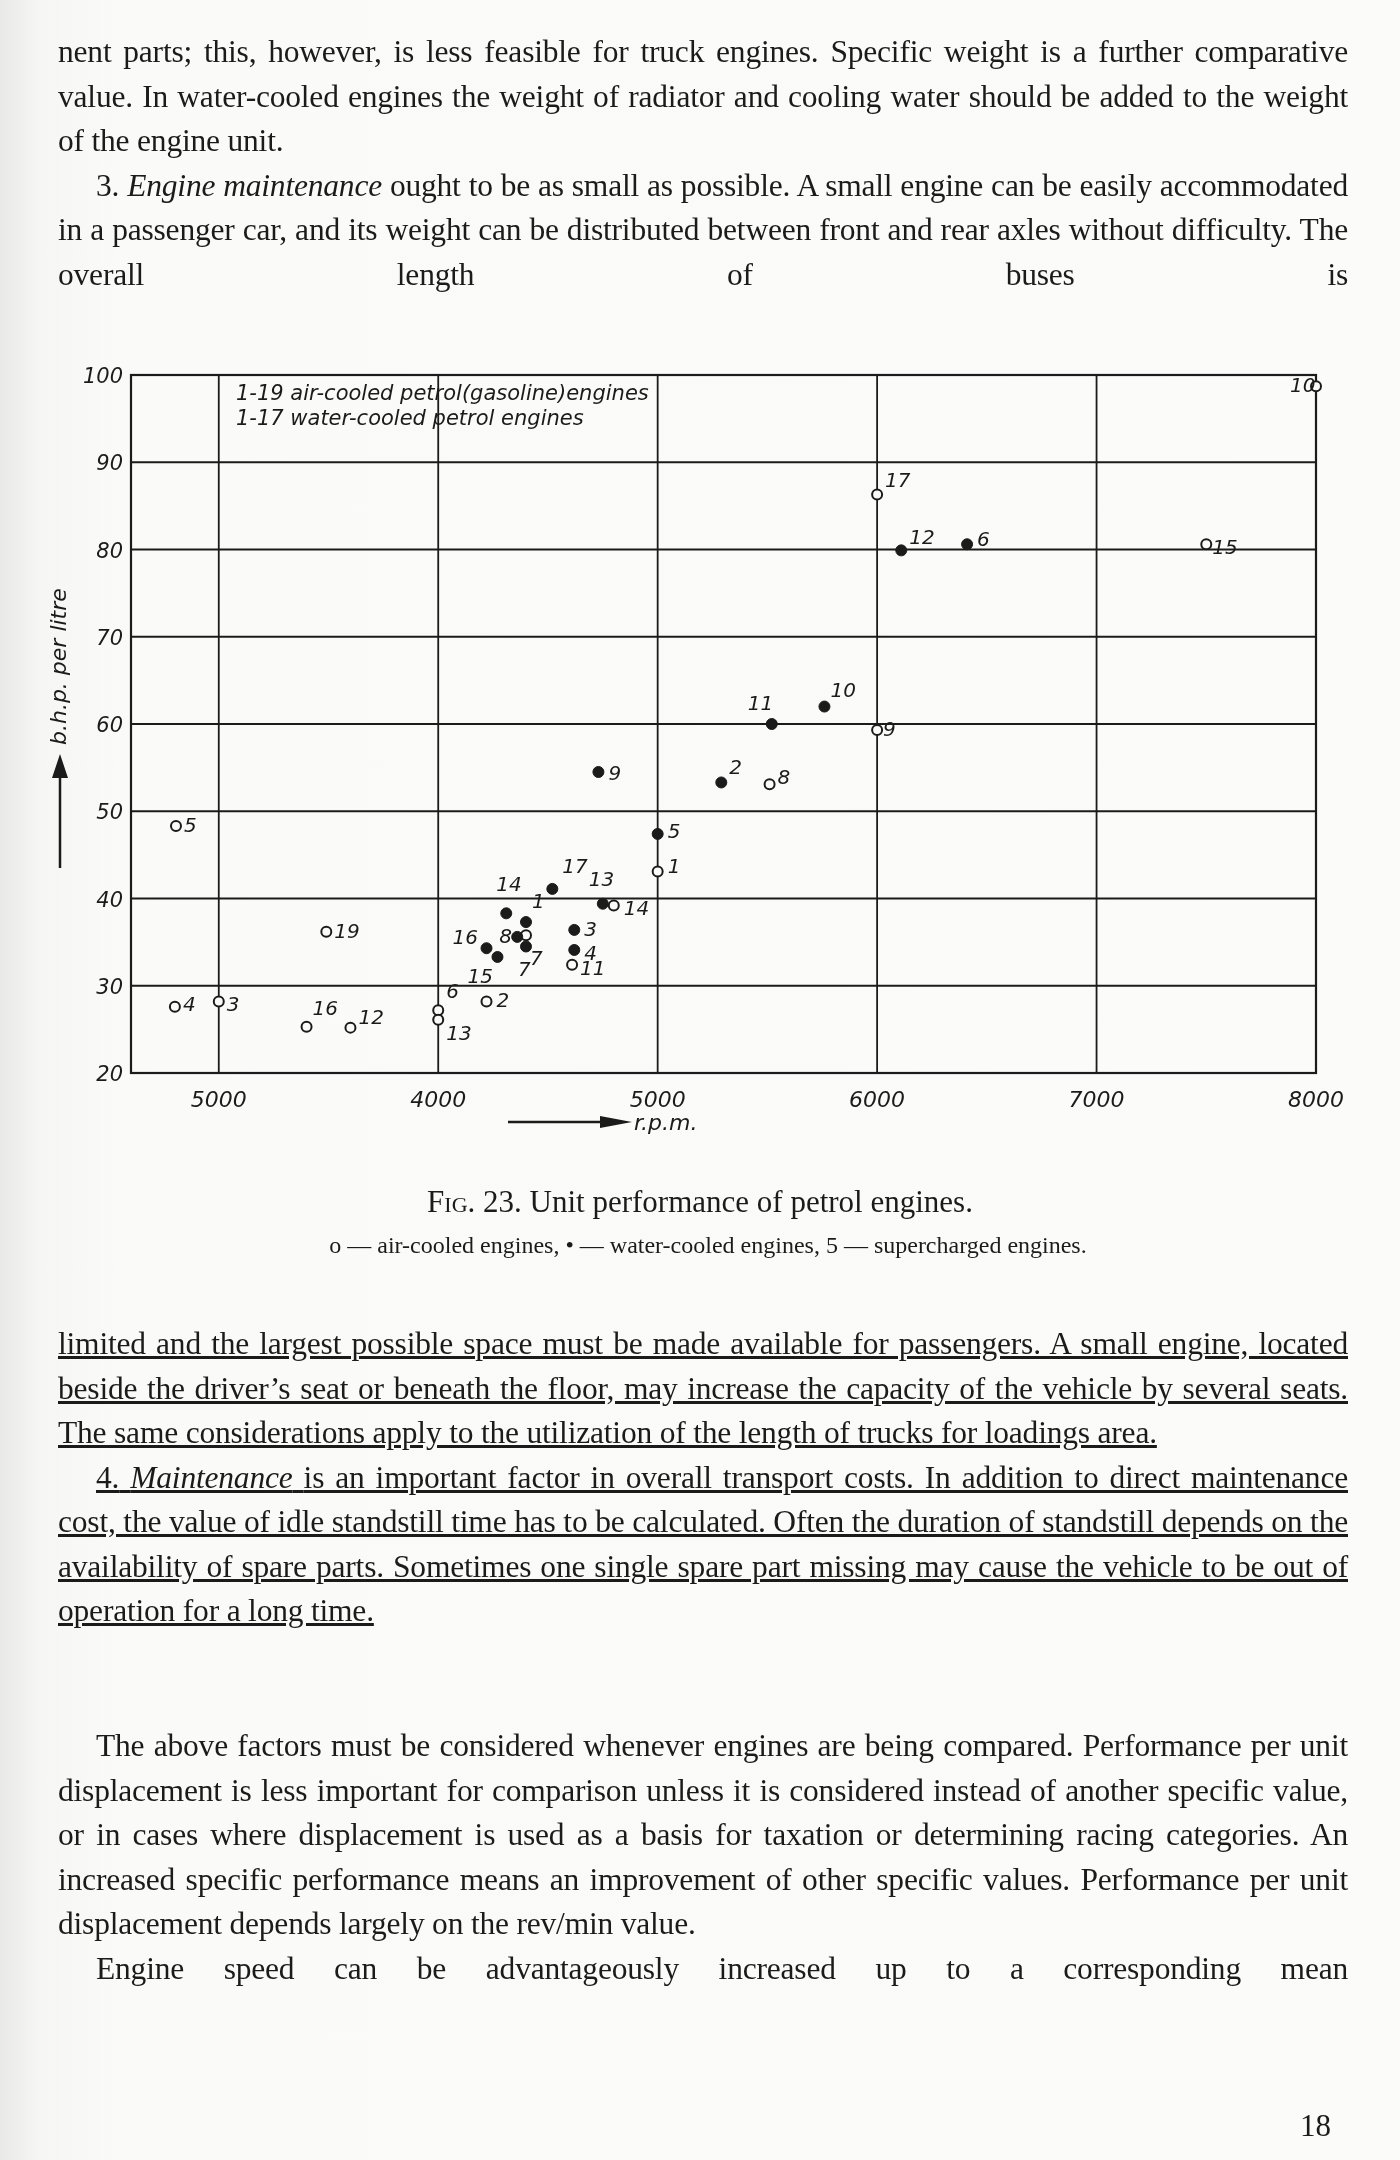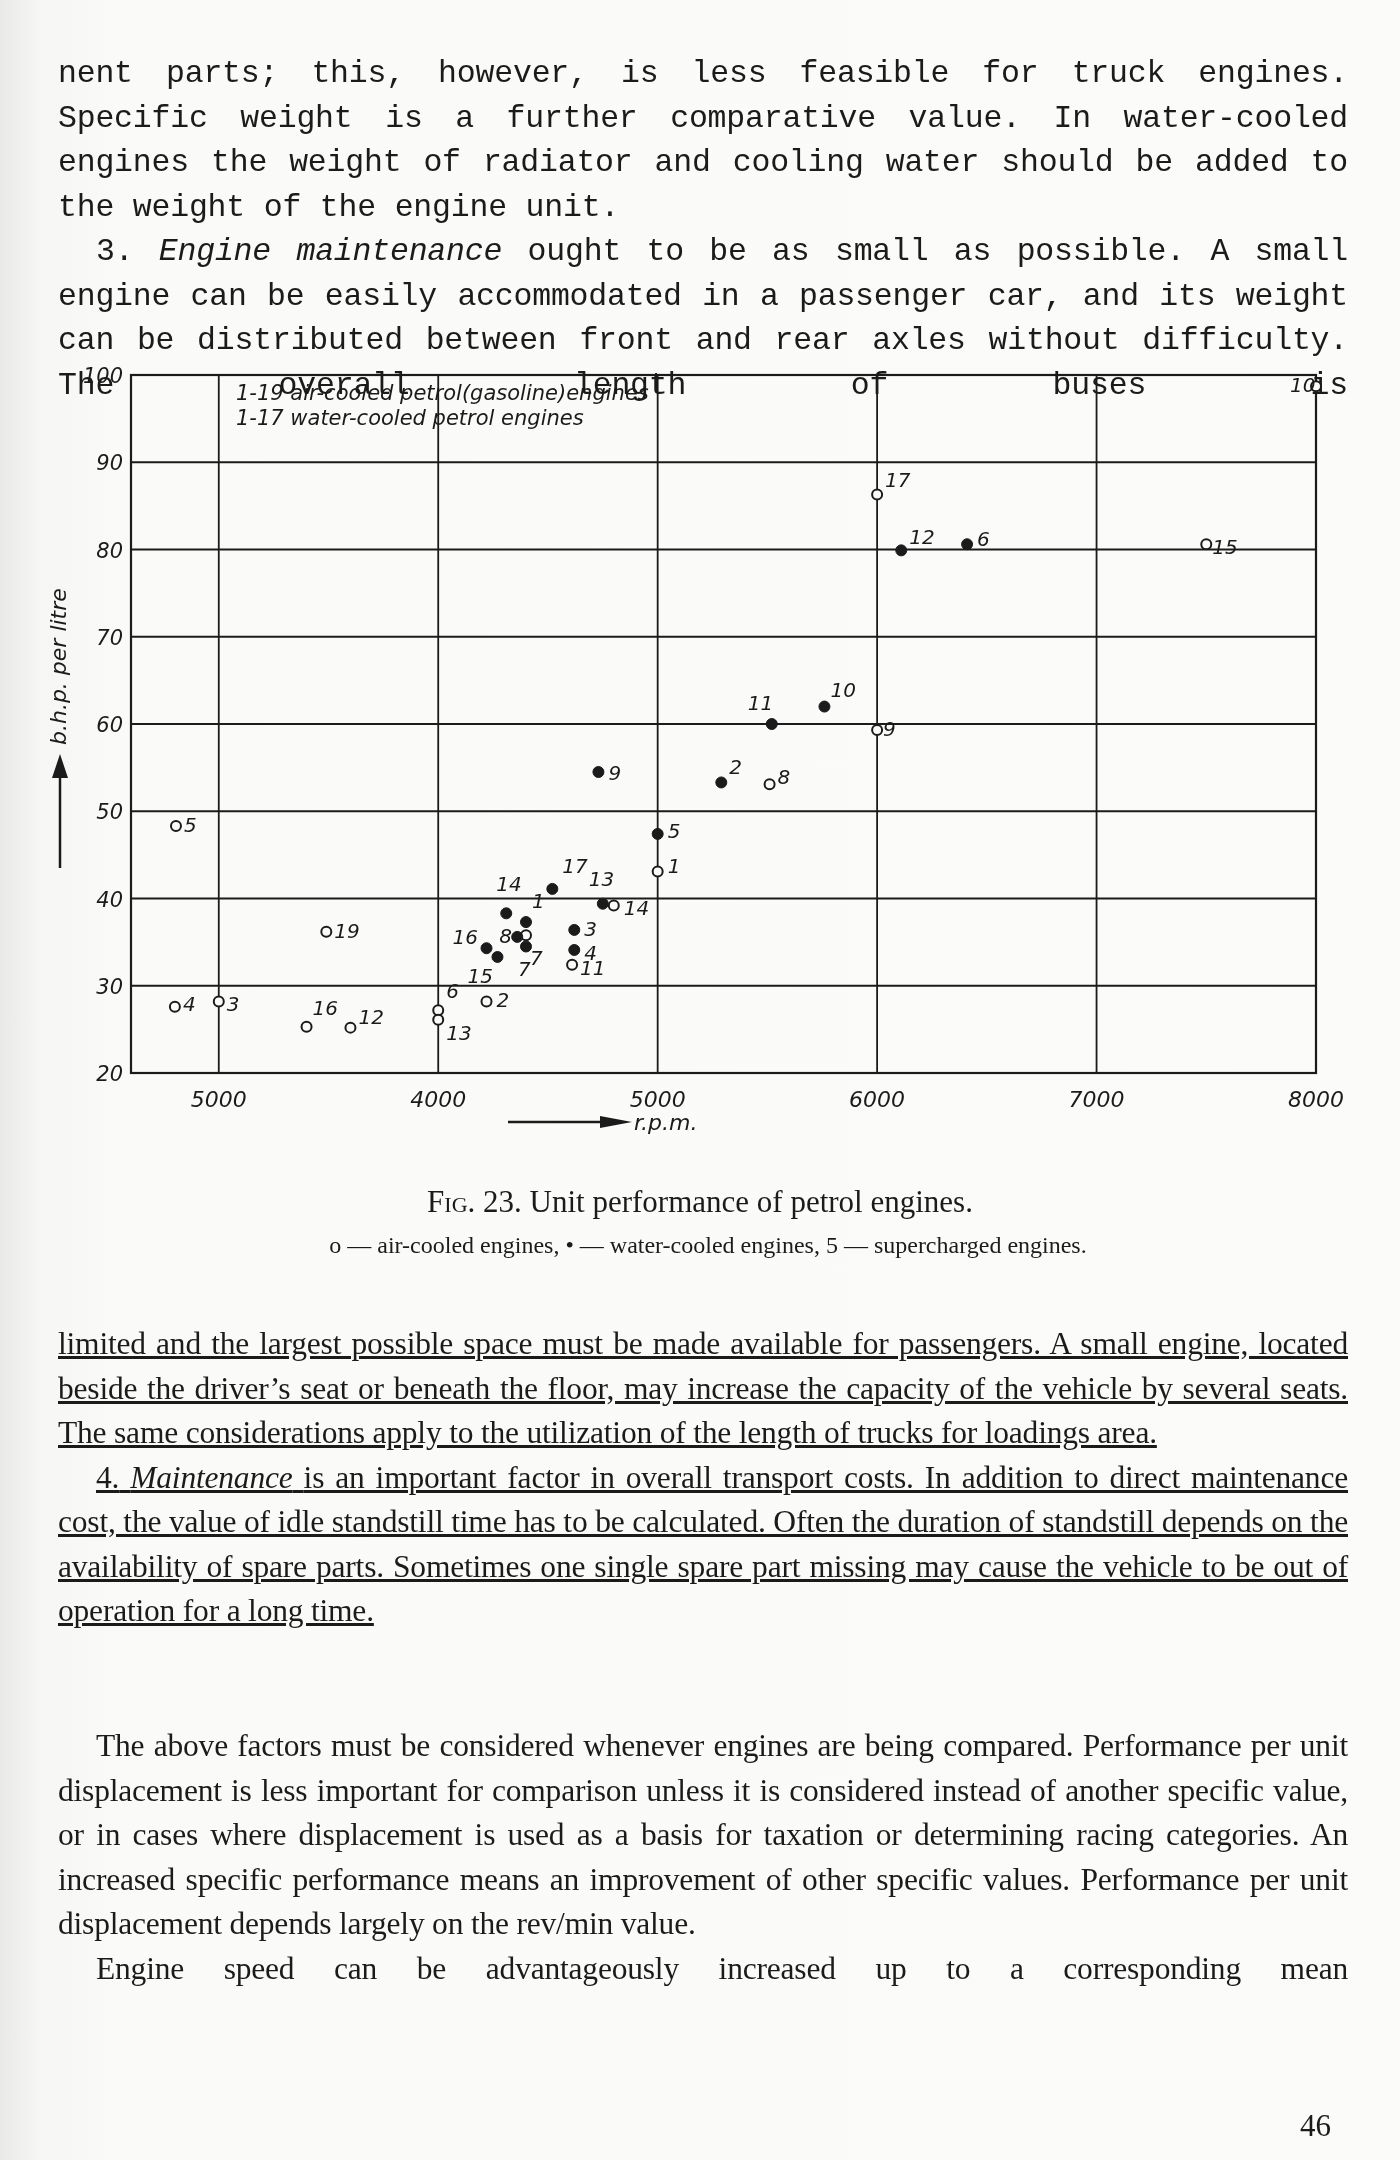--- a/index.html
+++ b/index.html
@@ -11,21 +11,21 @@
   }
   .text-block {
     position: absolute; left: 58px; width: 1290px;
     font-size: 31.5px; line-height: 44.5px; letter-spacing: -0.2px;
     text-align: justify;
   }
   .text-block p { margin: 0; }
   .text-block p.indent { text-indent: 38px; }
   .text-block p { text-align-last: justify; }
   .text-block p.end { text-align-last: left; }
-  #block-top { top: 52px; font-family: Liberation Mono, monospace; }
+  #block-top { top: 30px; }
   #block-mid { top: 1322px; text-decoration: underline; }
   #block-bot { top: 1724px; }
   em { font-style: italic; }
 
   #figure {
     position: absolute; left: 0; top: 340px; width: 1400px; height: 820px;
   }
   #figure svg { position: absolute; left: 0; top: 0; }
   .chart-text { font-family: "DejaVu Sans", sans-serif; font-style: italic; fill: #1b1b1b; }
 
@@ -179,13 +179,13 @@
 <div class="text-block" id="block-mid">
   <p class="end">limited and the largest possible space must be made available for passengers. A small engine, located beside the driver’s seat or beneath the floor, may increase the capacity of the vehicle by several seats. The same considerations apply to the utilization of the length of trucks for loadings area.</p>
   <p class="indent end"><span>4.</span> <em>Maintenance</em> <span>is an important factor in overall transport costs. In addition to direct maintenance cost, the value of idle standstill time has to be calculated. Often the duration of standstill depends on the availability of spare parts. Sometimes one single spare part missing may cause the vehicle to be out of operation for a long time.</span></p>
 </div>
 
 <div class="text-block" id="block-bot">
   <p class="indent end">The above factors must be considered whenever engines are being compared. Performance per unit displacement is less important for comparison unless it is considered instead of another specific value, or in cases where displacement is used as a basis for taxation or determining racing categories. An increased specific performance means an improvement of other specific values. Performance per unit displacement depends largely on the rev/min value.</p>
   <p class="indent">Engine speed can be advantageously increased up to a corresponding mean</p>
 </div>
 
-<div id="page-number">46</div>
+<div id="page-number">18</div>
 
 </body></html>

